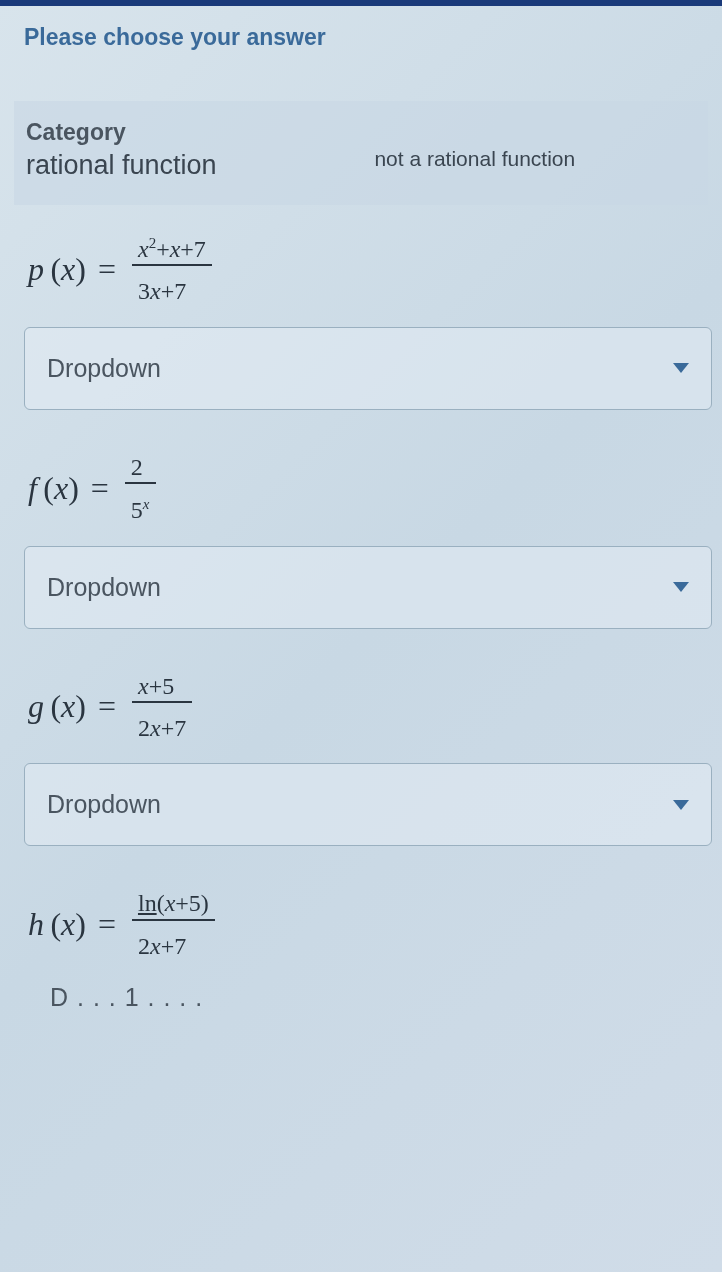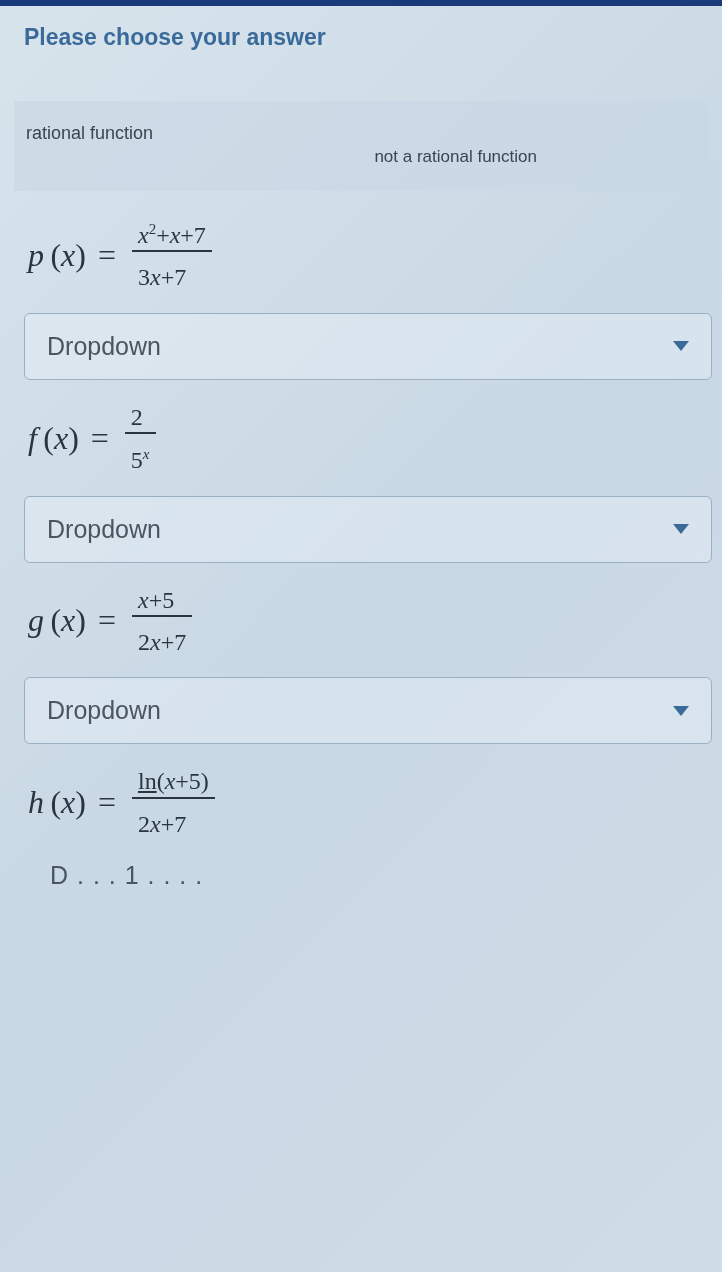--- a/index.html
+++ b/index.html
@@ -42,28 +42,28 @@
     }
     .category-label {
       font-family: Arial, Helvetica, sans-serif;
       font-size: 23px;
       font-weight: bold;
       color: #4a5560;
       display: block;
     }
     .category-rational {
       font-family: Arial, Helvetica, sans-serif;
-      font-size: 18px;
+      font-size: 27px;
       color: #3a4550;
       margin-top: 4px;
       display: block;
     }
     .category-not-rational {
       font-family: Arial, Helvetica, sans-serif;
-      font-size: 17px;
+      font-size: 21px;
       color: #3a4550;
       padding-top: 28px;
     }
     .function-block {
       margin-bottom: 18px;
     }
     .equation {
       font-family: 'Times New Roman', serif;
       font-size: 32px;
       font-style: italic;
@@ -110,25 +110,25 @@
     }
     .supvar {
       font-size: 15px;
       vertical-align: super;
       font-style: italic;
     }
     .dropdown {
       border: 1px solid #9ab0c0;
       border-radius: 6px;
       background: rgba(230, 238, 245, 0.5);
-      padding: 18px 22px;
+      padding: 26px 22px;
       display: flex;
       justify-content: space-between;
       align-items: center;
-      margin-bottom: 24px;
+      margin-bottom: 44px;
       margin-right: -14px;
     }
     .dropdown-label {
       font-family: Arial, Helvetica, sans-serif;
       font-size: 25px;
       color: #4a5560;
     }
     .chevron {
       width: 0;
       height: 0;
@@ -155,20 +155,21 @@
 
 <div class="top-bar"></div>
 
 <div class="content">
 
 
   <div class="choose-answer">Please choose your answer</div>
 
   <div class="category-header">
     <div class="category-left">
+      <span class="category-label">Category</span>
       <span class="category-rational">rational function</span>
     </div>
     <div class="category-not-rational">not a rational function</div>
   </div>
 
   <div class="function-block">
     <div class="equation">
       <span class="fn-name">p</span>
       <span class="paren"> (</span>
       <span class="var">x</span>

